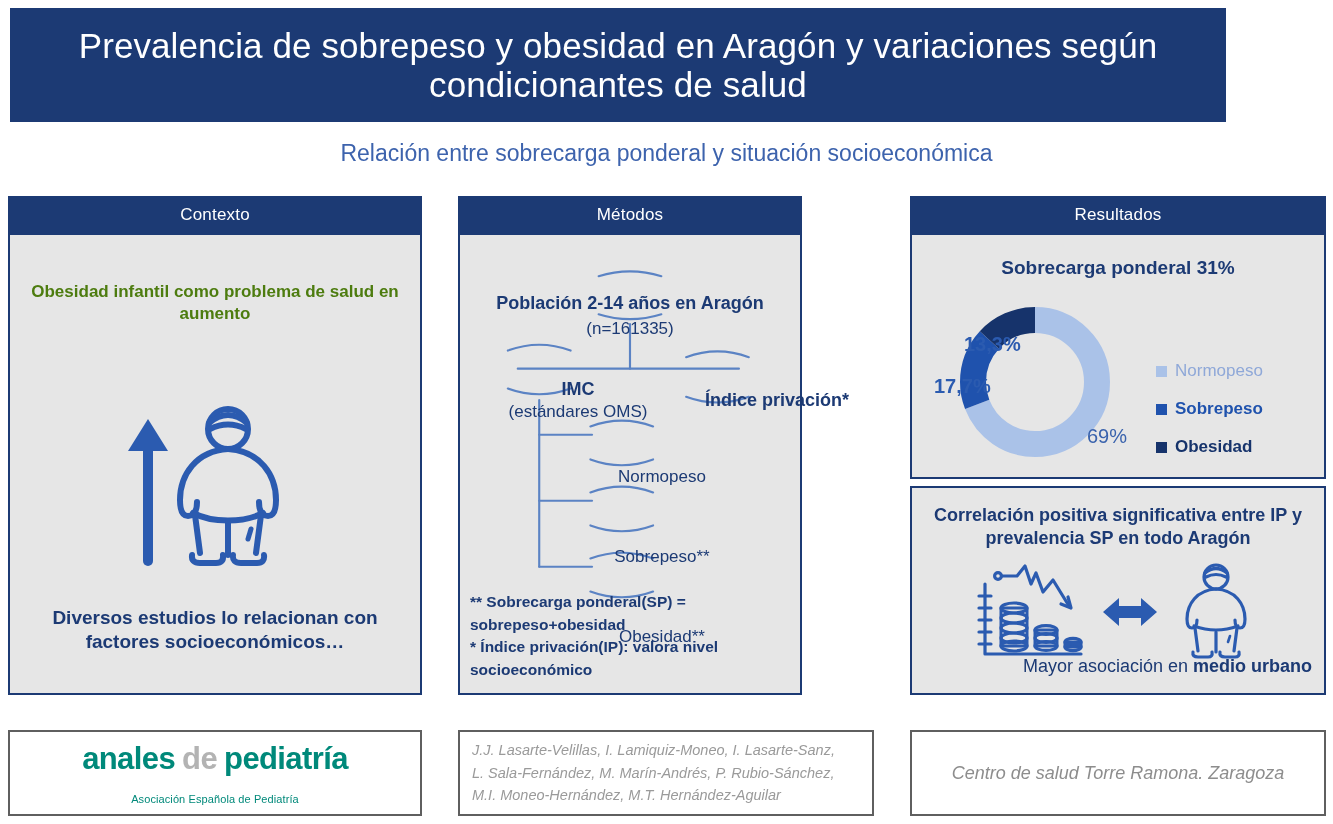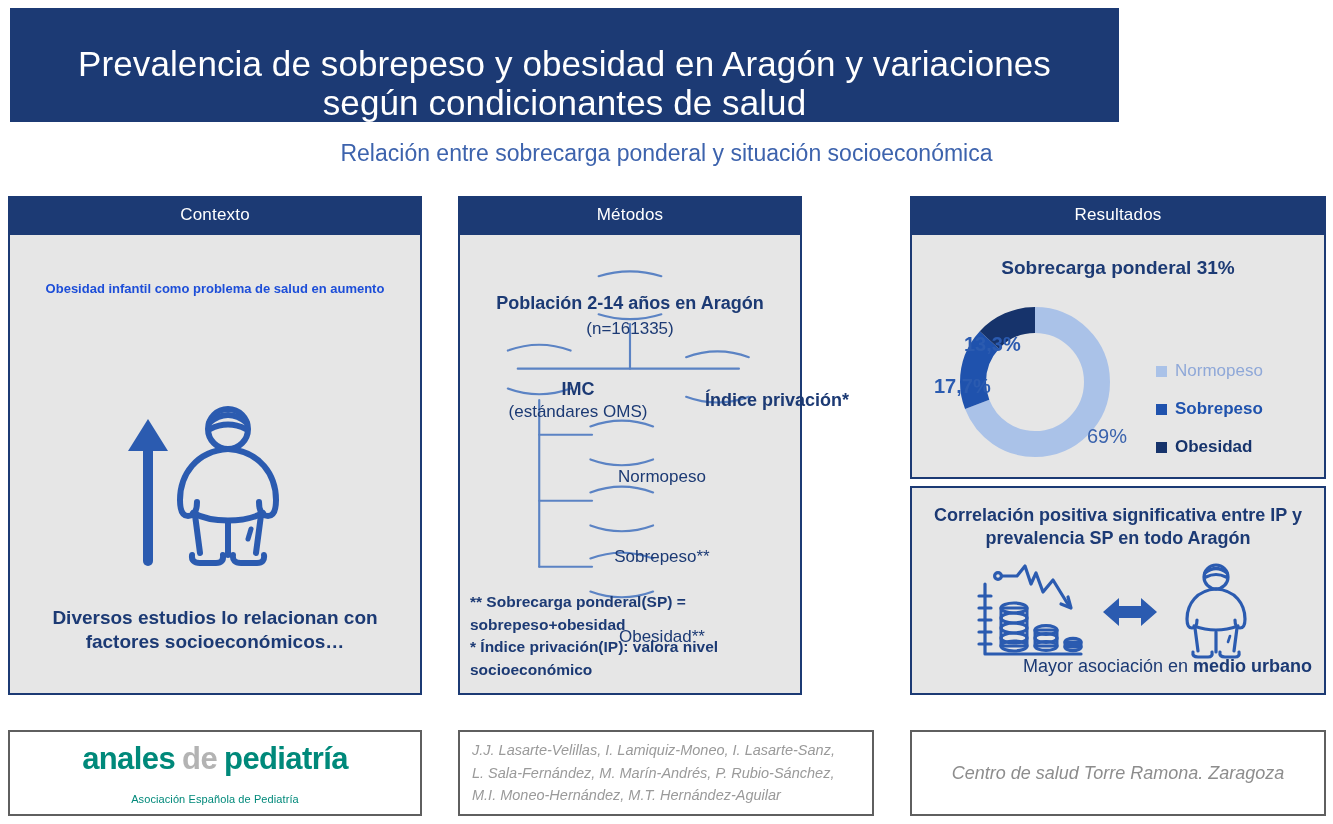--- a/index.html
+++ b/index.html
@@ -7,23 +7,23 @@
   html, body {
     width: 1333px; height: 824px;
     background: #ffffff;
     font-family: "Liberation Sans", sans-serif;
     overflow: hidden;
   }
   .poster { position: relative; width: 1333px; height: 824px; background:#fff; }
 
   
   .title-bar {
-    position: absolute; left: 10px; top: 8px; width: 1109px; height: 114px;
+    position: absolute; left: 10px; top: 8px; width: 1216px; height: 114px;
     background: #1c3a74;
-    display: flex; align-items: flex-end; justify-content: center;
+    display: flex; align-items: center; justify-content: center;
     padding: 0 22px;
   }
   .title-text {
     color: #ffffff; font-size: 35px; line-height: 1.12; text-align: center;
     font-weight: 400; letter-spacing: 0.1px;
   }
   .subtitle {
     position: absolute; left: 0; top: 140px; width: 1333px; text-align: center;
     color: #3d63ad; font-size: 23px; font-weight: 400;
   }
@@ -43,22 +43,22 @@
     background: #e6e6e6;
     border: 2px solid #1c3a74;
     border-top: none;
   }
   .col-ctx .panel-body { height: 460px; position: relative; }
   .col-met .panel-body { height: 460px; position: relative; }
 
   
   .ctx-top-text {
     position: absolute; left: 18px; right: 18px; top: 46px;
-    text-align: center; color: #1d4ed8; font-weight: bold;
-    font-size: 13px; line-height: 1.3;
+    text-align: center; color: #4d7c0f; font-weight: bold;
+    font-size: 17px; line-height: 1.3;
   }
   .ctx-bottom-text {
     position: absolute; left: 18px; right: 18px; bottom: 38px;
     text-align: center; color: #1c3a74; font-weight: bold;
     font-size: 19px; line-height: 1.3;
   }
   .ctx-icon {
     position: absolute; left: 50%; top: 168px; transform: translateX(-50%);
   }
 

